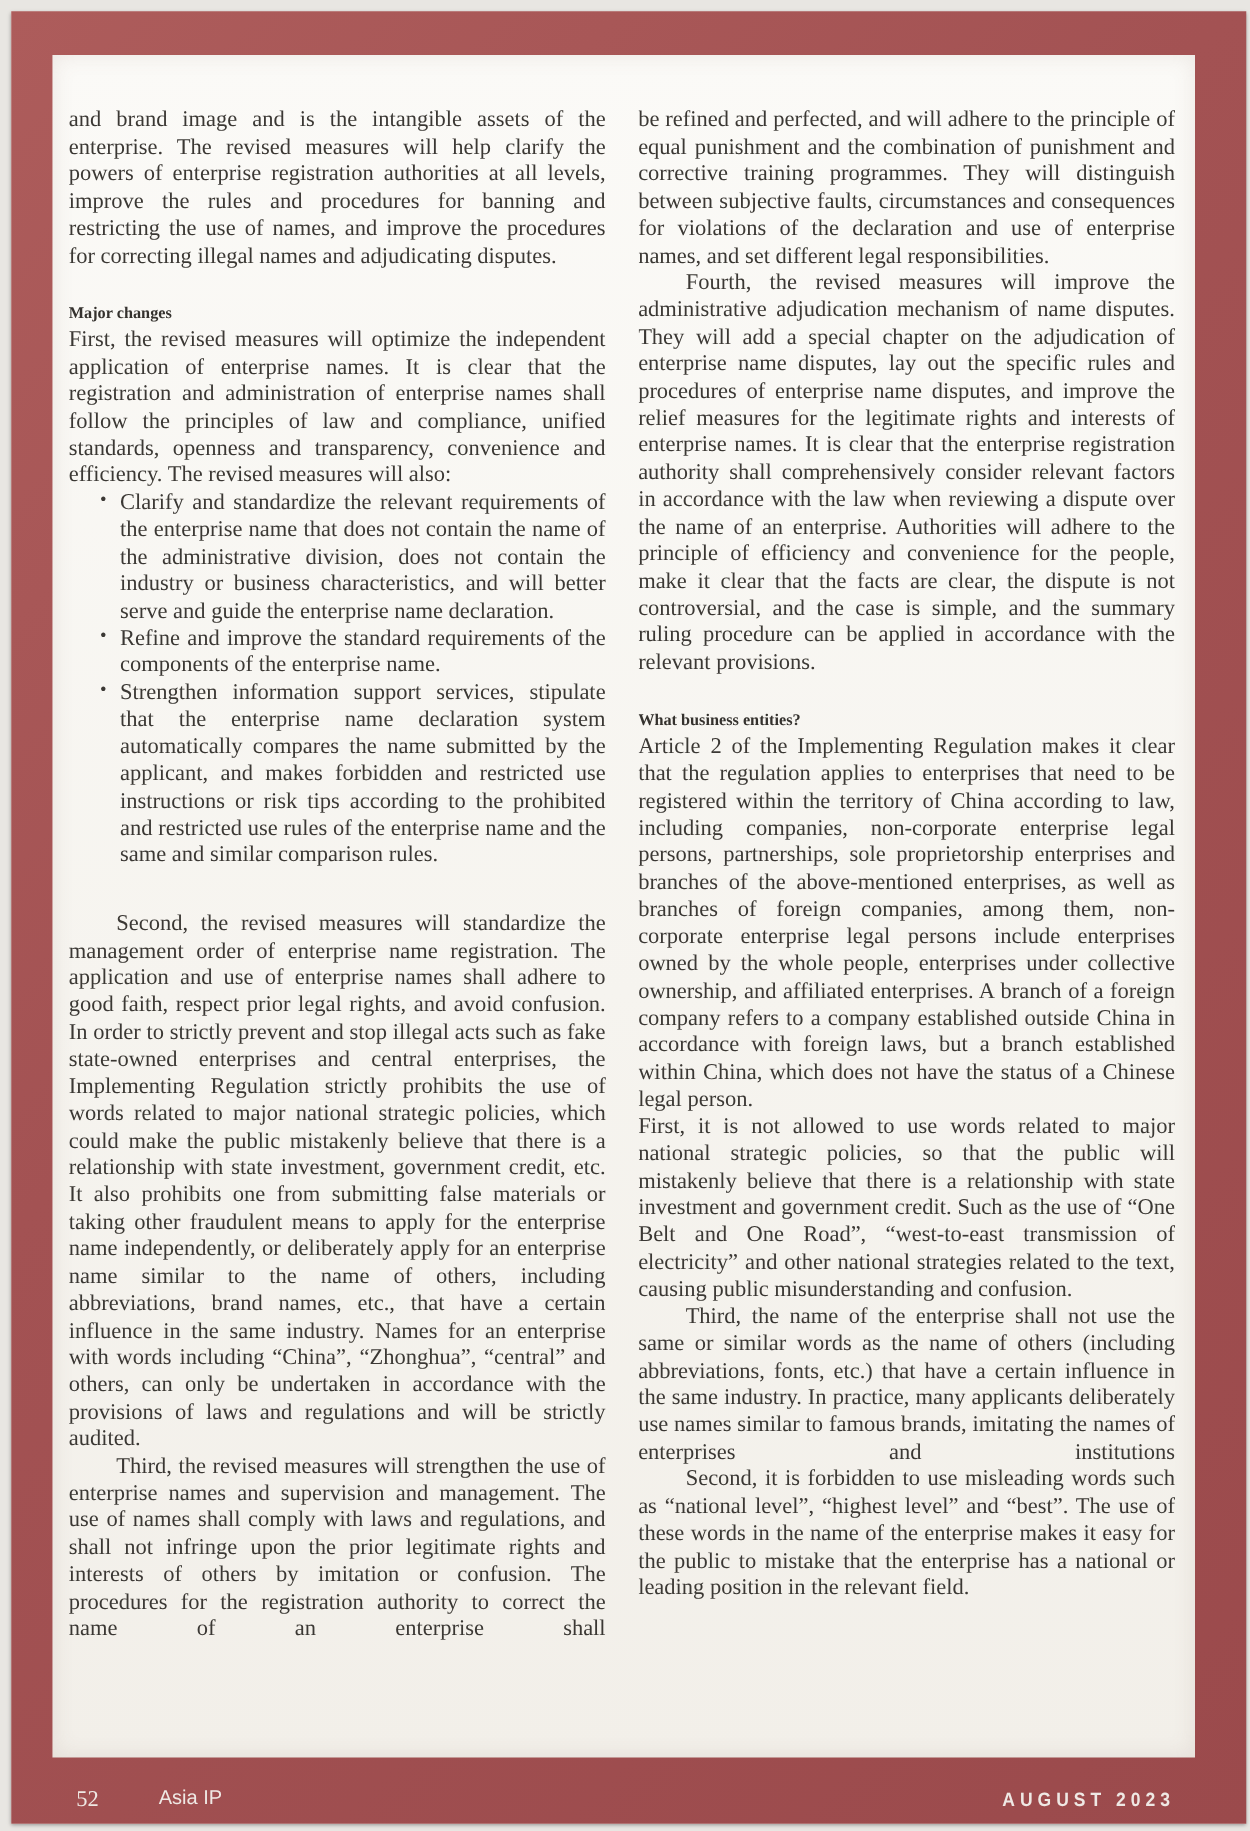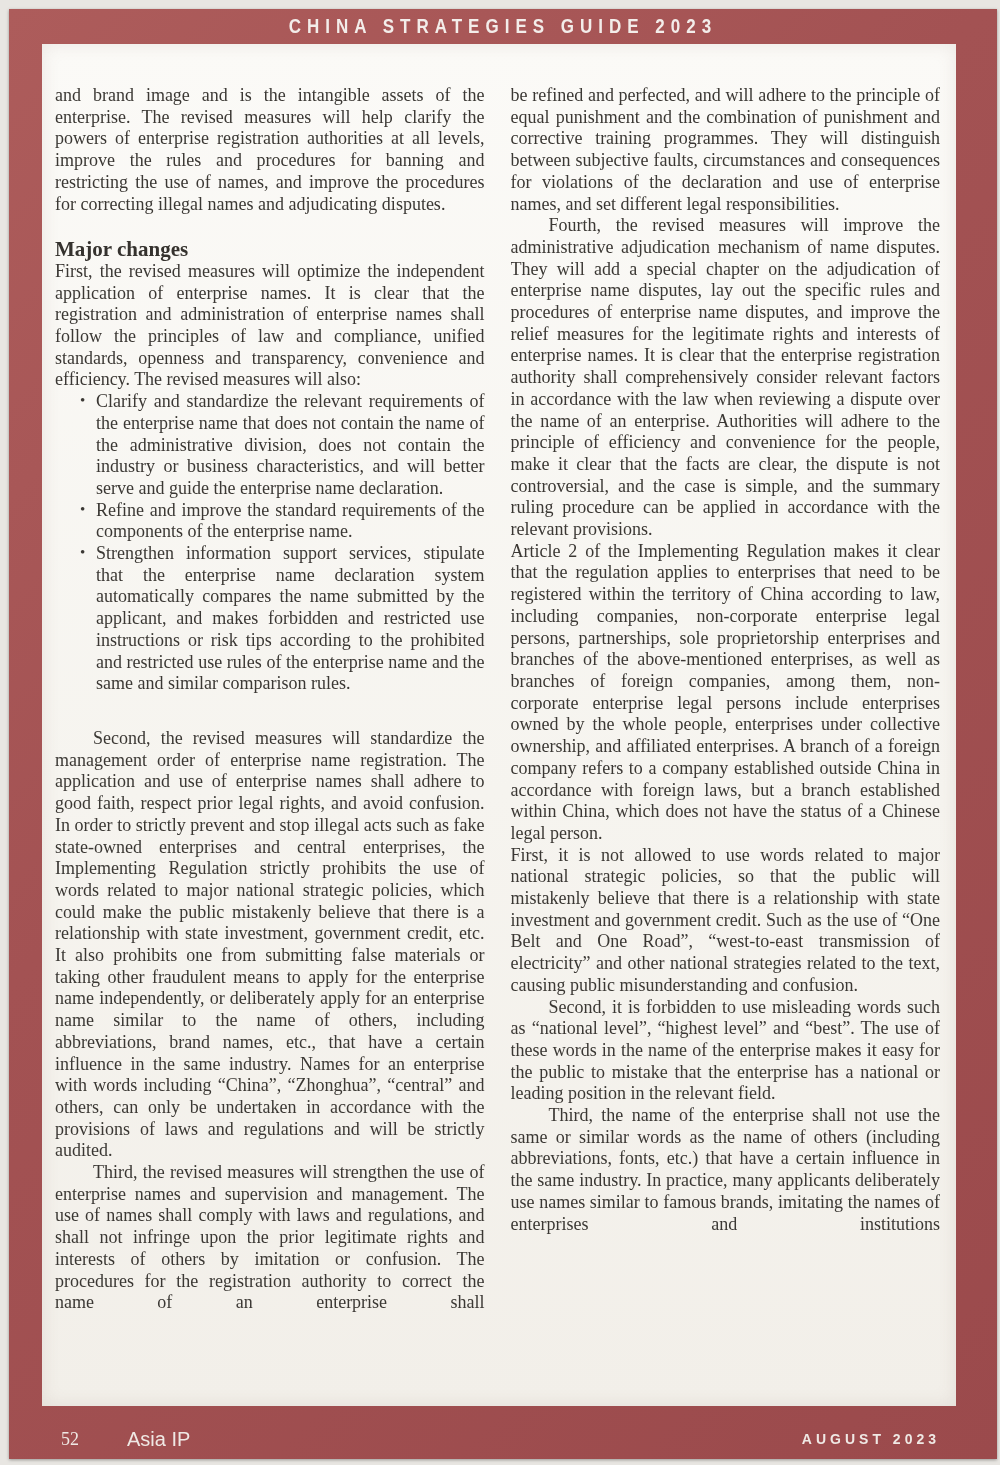--- a/index.html
+++ b/index.html
@@ -45,21 +45,21 @@
     font-size:18px;
     line-height:21.7px;
     text-align:justify;
     overflow:hidden;
   }
   .column p{margin:0;}
   .column p.indent{text-indent:38px;}
   .column p.cont{text-align-last:justify;}
   .column h3{
     margin:24px 0 0 0;
-    font-size:21px;
+    font-size:13px;
     font-weight:700;
     color:#35322e;
     text-align:left;
   }
   .column h3 + p{margin-top:0;}
   .column ul{
     list-style:none;
     margin:0;padding:0 0 0 23px;
   }
   .column ul li{
@@ -78,61 +78,59 @@
     padding:10px 57px 0 52px;
     box-sizing:border-box;
     color:#efe8e4;
   }
   .page-number{
     font-family:"Liberation Serif","DejaVu Serif",serif;
     font-size:18px;
   }
   .publication-name{
     font-family:"Liberation Sans","DejaVu Sans",sans-serif;
-    font-size:20px;
+    font-size:16px;
     margin-left:48px;
   }
   .issue-date{
     margin-left:auto;
     font-family:"Liberation Sans","DejaVu Sans",sans-serif;
     font-weight:700;
     font-size:14px;
     letter-spacing:4px;
     transform:scaleY(1.1);
   }
 </style>
 </head>
 <body>
 
 <div class="scan-page">
-  <div class="header-band">
-    <span class="header-title">CHINA STRATEGIES GUIDE 2023</span>
-  </div>
 
   <div class="inner-page">
     <div class="content">
       <div class="column">
           <p>and brand image and is the intangible assets of the enterprise. The revised measures will help clarify the powers of enterprise registration authorities at all levels, improve the rules and procedures for banning and restricting the use of names, and improve the procedures for correcting illegal names and adjudicating disputes.</p>
           <h3>Major changes</h3>
           <p>First, the revised measures will optimize the independent application of enterprise names. It is clear that the registration and administration of enterprise names shall follow the principles of law and compliance, unified standards, openness and transparency, convenience and efficiency. The revised measures will also:</p>
           <ul>
             <li>Clarify and standardize the relevant requirements of the enterprise name that does not contain the name of the administrative division, does not contain the industry or business characteristics, and will better serve and guide the enterprise name declaration.</li>
             <li>Refine and improve the standard requirements of the components of the enterprise name.</li>
             <li>Strengthen information support services, stipulate that the enterprise name declaration system automatically compares the name submitted by the applicant, and makes forbidden and restricted use instructions or risk tips according to the prohibited and restricted use rules of the enterprise name and the same and similar comparison rules.</li>
           </ul>
           <p class="indent">Second, the revised measures will standardize the management order of enterprise name registration. The application and use of enterprise names shall adhere to good faith, respect prior legal rights, and avoid confusion. In order to strictly prevent and stop illegal acts such as fake state-owned enterprises and central enterprises, the Implementing Regulation strictly prohibits the use of words related to major national strategic policies, which could make the public mistakenly believe that there is a relationship with state investment, government credit, etc. It also prohibits one from submitting false materials or taking other fraudulent means to apply for the enterprise name independently, or deliberately apply for an enterprise name similar to the name of others, including abbreviations, brand names, etc., that have a certain influence in the same industry. Names for an enterprise with words including “China”, “Zhonghua”, “central” and others, can only be undertaken in accordance with the provisions of laws and regulations and will be strictly audited.</p>
           <p class="indent cont">Third, the revised measures will strengthen the use of enterprise names and supervision and management. The use of names shall comply with laws and regulations, and shall not infringe upon the prior legitimate rights and interests of others by imitation or confusion. The procedures for the registration authority to correct the name of an enterprise shall</p>
         </div>
       <div class="column">
           <p>be refined and perfected, and will adhere to the principle of equal punishment and the combination of punishment and corrective training programmes. They will distinguish between subjective faults, circumstances and consequences for violations of the declaration and use of enterprise names, and set different legal responsibilities.</p>
           <p class="indent">Fourth, the revised measures will improve the administrative adjudication mechanism of name disputes. They will add a special chapter on the adjudication of enterprise name disputes, lay out the specific rules and procedures of enterprise name disputes, and improve the relief measures for the legitimate rights and interests of enterprise names. It is clear that the enterprise registration authority shall comprehensively consider relevant factors in accordance with the law when reviewing a dispute over the name of an enterprise. Authorities will adhere to the principle of efficiency and convenience for the people, make it clear that the facts are clear, the dispute is not controversial, and the case is simple, and the summary ruling procedure can be applied in accordance with the relevant provisions.</p>
+          <h3>What business entities?</h3>
           <p>Article 2 of the Implementing Regulation makes it clear that the regulation applies to enterprises that need to be registered within the territory of China according to law, including companies, non-corporate enterprise legal persons, partnerships, sole proprietorship enterprises and branches of the above-mentioned enterprises, as well as branches of foreign companies, among them, non-corporate enterprise legal persons include enterprises owned by the whole people, enterprises under collective ownership, and affiliated enterprises. A branch of a foreign company refers to a company established outside China in accordance with foreign laws, but a branch established within China, which does not have the status of a Chinese legal person.</p>
           <p>First, it is not allowed to use words related to major national strategic policies, so that the public will mistakenly believe that there is a relationship with state investment and government credit. Such as the use of “One Belt and One Road”, “west-to-east transmission of electricity” and other national strategies related to the text, causing public misunderstanding and confusion.</p>
+          <p class="indent cont">Third, the name of the enterprise shall not use the same or similar words as the name of others (including abbreviations, fonts, etc.) that have a certain influence in the same industry. In practice, many applicants deliberately use names similar to famous brands, imitating the names of enterprises and institutions</p>
           <p class="indent">Second, it is forbidden to use misleading words such as “national level”, “highest level” and “best”. The use of these words in the name of the enterprise makes it easy for the public to mistake that the enterprise has a national or leading position in the relevant field.</p>
-          <p class="indent cont">Third, the name of the enterprise shall not use the same or similar words as the name of others (including abbreviations, fonts, etc.) that have a certain influence in the same industry. In practice, many applicants deliberately use names similar to famous brands, imitating the names of enterprises and institutions</p>
         </div>
     </div>
   </div>
 
   <div class="footer-band">
     <span class="page-number">52</span>
     <span class="publication-name">Asia IP</span>
     <span class="issue-date">AUGUST 2023</span>
   </div>
 </div>

